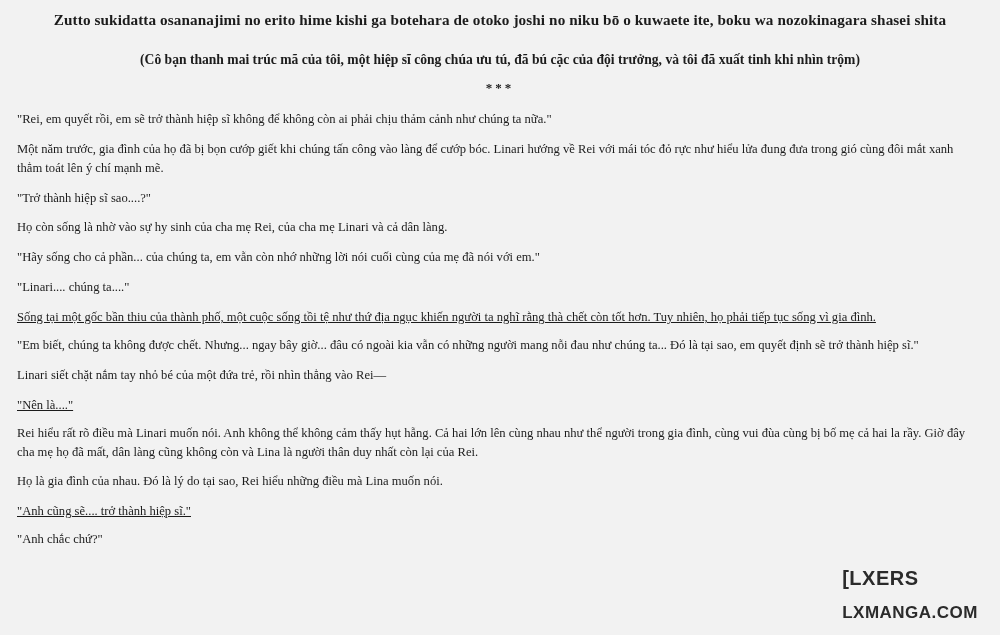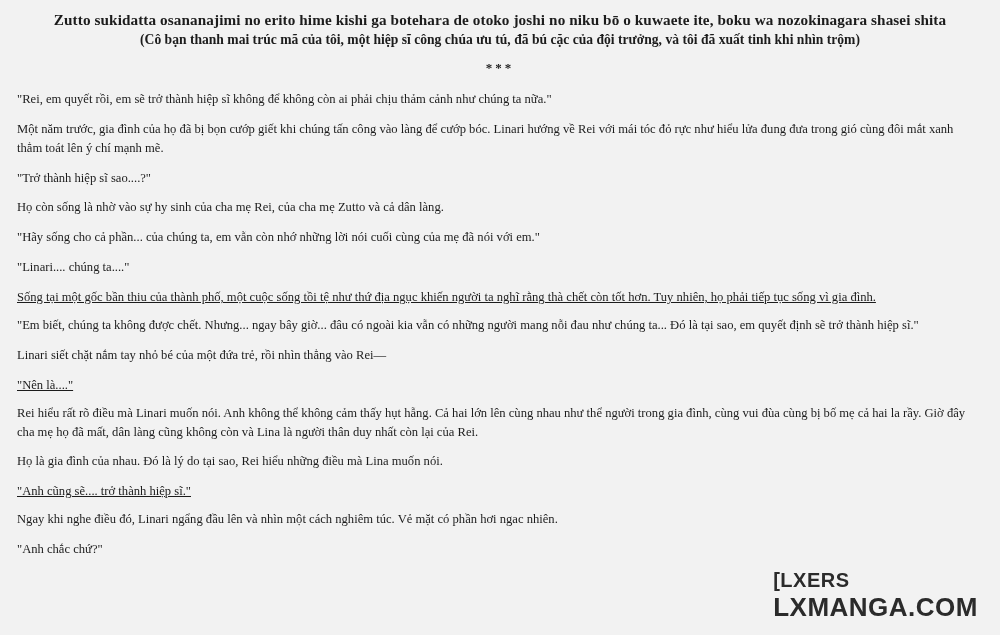--- a/index.html
+++ b/index.html
@@ -27,21 +27,21 @@
     font-weight: bold;
     line-height: 1.35;
   }
   .title-main {
     font-size: 15.2px;
     letter-spacing: 0.1px;
     white-space: nowrap;
   }
   .title-sub {
     font-size: 13.6px;
-    margin-top: 0;
+    margin-top: 20px;
     white-space: nowrap;
   }
   .divider {
     text-align: center;
     font-size: 13px;
     letter-spacing: 3px;
     font-weight: bold;
     margin: 11px 0 14px 0;
   }
   .body-text {
@@ -66,54 +66,53 @@
     font-family: "Liberation Sans", sans-serif;
     color: #2b2b2b;
   }
   .wm-top {
     font-size: 20px;
     font-weight: bold;
     letter-spacing: 0.5px;
     line-height: 1.1;
   }
   .wm-bottom {
-    font-size: 26px;
+    font-size: 17px;
     font-weight: bold;
     letter-spacing: 0.5px;
     line-height: 1.15;
-    margin-top: 2px;
+    margin-top: 14px;
   }
 </style>
 </head>
 <body>
 
 <div class="page">
 
   <div class="title-block">
     <div class="title-main">Zutto sukidatta osananajimi no erito hime kishi ga botehara de otoko joshi no niku bō o kuwaete ite, boku wa nozokinagara shasei shita</div>
     <div class="title-sub">(Cô bạn thanh mai trúc mã của tôi, một hiệp sĩ công chúa ưu tú, đã bú cặc của đội trưởng, và tôi đã xuất tinh khi nhìn trộm)</div>
   </div>
 
   <div class="divider">***</div>
 
   <div class="body-text">
     <p class="para">"Rei, em quyết rồi, em sẽ trở thành hiệp sĩ không để không còn ai phải chịu thảm cảnh như chúng ta nữa."</p>
     <p class="para">Một năm trước, gia đình của họ đã bị bọn cướp giết khi chúng tấn công vào làng để cướp bóc. Linari hướng về Rei với mái tóc đỏ rực như hiểu lửa đung đưa trong gió cùng đôi mắt xanh thẳm toát lên ý chí mạnh mẽ.</p>
     <p class="para">"Trở thành hiệp sĩ sao....?"</p>
-    <p class="para">Họ còn sống là nhờ vào sự hy sinh của cha mẹ Rei, của cha mẹ Zutto và cả dân làng.</p>
+    <p class="para">Họ còn sống là nhờ vào sự hy sinh của cha mẹ Rei, của cha mẹ Linari và cả dân làng.</p>
     <p class="para">"Hãy sống cho cả phần... của chúng ta, em vẫn còn nhớ những lời nói cuối cùng của mẹ đã nói với em."</p>
     <p class="para">"Linari.... chúng ta...."</p>
     <p class="para tight">Sống tại một gốc bần thiu của thành phố, một cuộc sống tồi tệ như thứ địa ngục khiến người ta nghĩ rằng thà chết còn tốt hơn. Tuy nhiên, họ phải tiếp tục sống vì gia đình.</p>
     <p class="para">"Em biết, chúng ta không được chết. Nhưng... ngay bây giờ... đâu có ngoài kia vẫn có những người mang nỗi đau như chúng ta... Đó là tại sao, em quyết định sẽ trở thành hiệp sĩ."</p>
     <p class="para">Linari siết chặt nắm tay nhỏ bé của một đứa trẻ, rồi nhìn thẳng vào Rei—</p>
     <p class="para tight">"Nên là...."</p>
     <p class="para">Rei hiểu rất rõ điều mà Linari muốn nói. Anh không thể không cảm thấy hụt hẫng. Cả hai lớn lên cùng nhau như thể người trong gia đình, cùng vui đùa cùng bị bố mẹ cả hai la rầy. Giờ đây cha mẹ họ đã mất, dân làng cũng không còn và Lina là người thân duy nhất còn lại của Rei.</p>
     <p class="para">Họ là gia đình của nhau. Đó là lý do tại sao, Rei hiểu những điều mà Lina muốn nói.</p>
     <p class="para tight">"Anh cũng sẽ.... trở thành hiệp sĩ."</p>
-    <p class="para">Ngay khi nghe điều đó, Linari ngẩng đầu lên và nhìn một cách nghiêm túc. Vẻ mặt có phần hơi ngac nhiên.</p>
     <p class="para">"Anh chắc chứ?"</p>
 
   </div>
 
   <div class="watermark">
     <div class="wm-top">[LXERS</div>
     <div class="wm-bottom">LXMANGA.COM</div>
   </div>
 
 </div>

